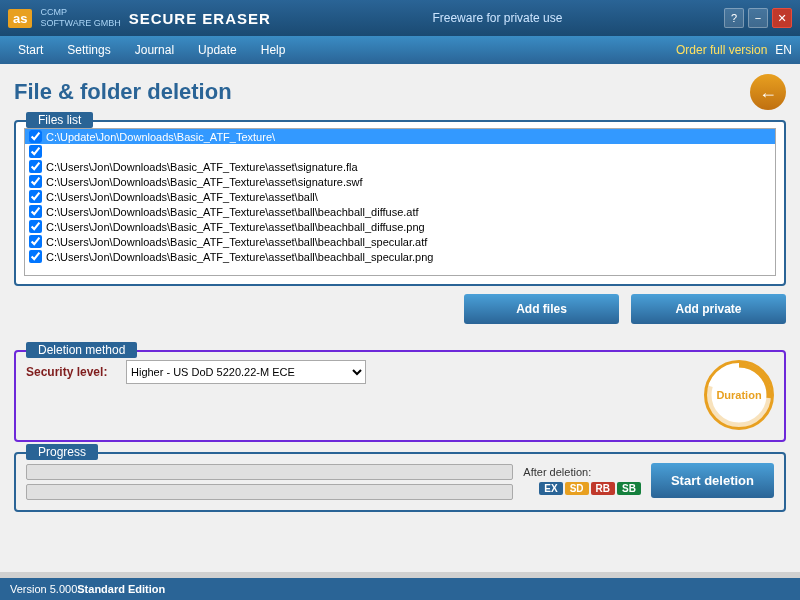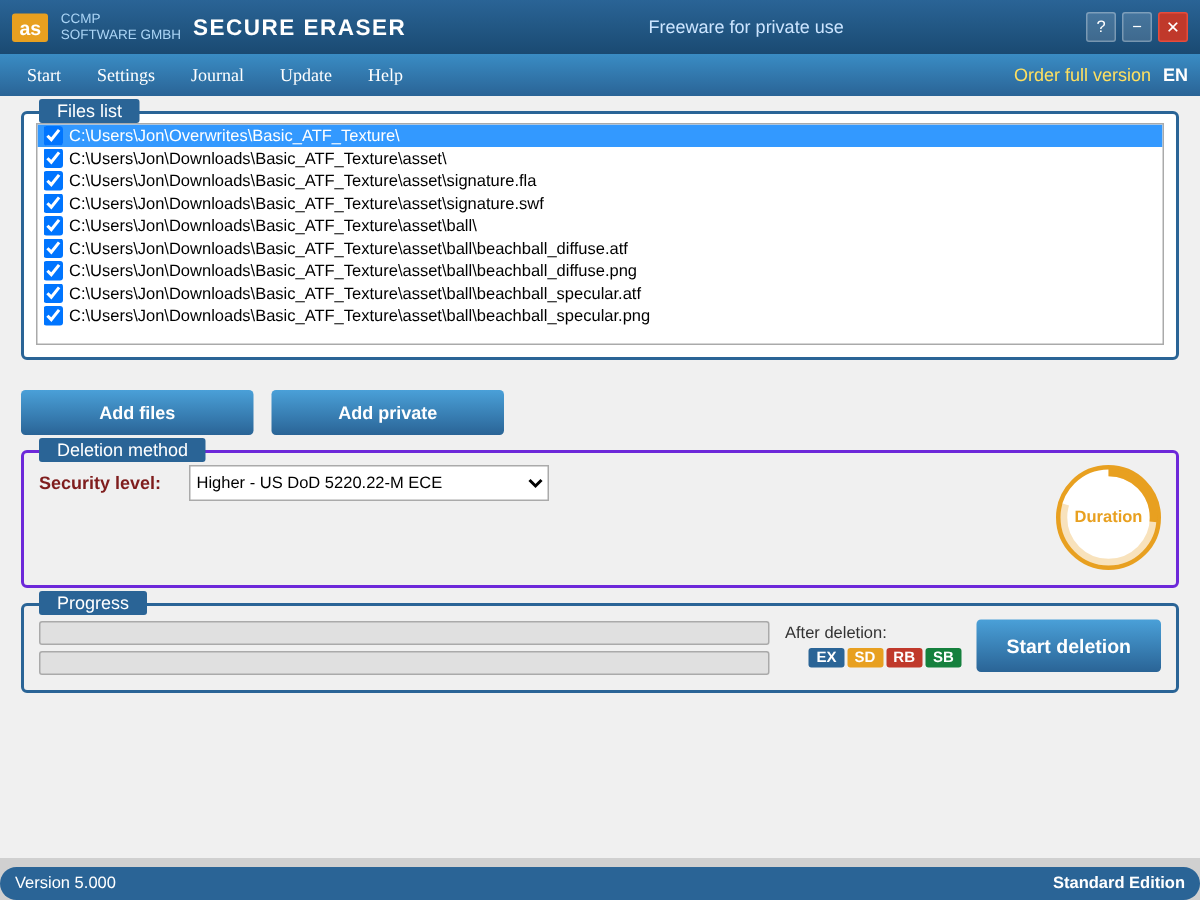--- a/index.html
+++ b/index.html
@@ -77,35 +77,34 @@
     #menu-left {
       display: flex;
       gap: 4px;
     }
     .menu-item {
       color: white;
       padding: 3px 10px;
       cursor: pointer;
       border-radius: 3px;
       font-size: 12px;
-      font-family: Liberation Serif, serif;
     }
     #menu-right {
       display: flex;
       align-items: center;
       gap: 8px;
     }
     #order-full {
       color: #ffe060;
       font-size: 12px;
       cursor: pointer;
     }
     #lang {
       color: white;
-      font-weight: bold;
+      font-weight: normal;
       font-size: 12px;
     }
 
     
     #main {
       background: #f0f0f0;
       padding: 10px 14px;
       height: 508px;
     }
 
@@ -132,21 +131,21 @@
       cursor: pointer;
       color: white;
       font-size: 18px;
     }
 
     
     #files-section {
       border: 2px solid #2a6496;
       border-radius: 4px;
       padding: 6px 8px 8px;
-      margin-bottom: 20px;
+      margin-bottom: 8px;
       position: relative;
       background: white;
     }
     #files-section-title {
       position: absolute;
       top: -10px;
       left: 10px;
       background: #2a6496;
       color: white;
       padding: 1px 12px;
@@ -197,21 +196,22 @@
     }
     .file-item input[type=checkbox] {
       margin-right: 4px;
       flex-shrink: 0;
     }
 
     
     #buttons-row {
       display: flex;
       gap: 0;
-      margin-bottom: 10px;
+      margin-bottom: 26px;
+      justify-content: flex-end;
     }
     .action-btn {
       background: linear-gradient(to bottom, #4aa0d8, #2a6496);
       color: white;
       border: none;
       padding: 8px 0;
       font-size: 12px;
       cursor: pointer;
       border-radius: 3px;
       font-weight: bold;
@@ -366,26 +366,24 @@
       border-radius: 3px;
       white-space: nowrap;
     }
 
     
     #status-bar {
       background: #2a6496;
       height: 22px;
       display: flex;
       align-items: center;
-      justify-content: space-between;
       padding: 0 10px;
       position: absolute;
       bottom: 0;
       width: 800px;
-      border-radius: 11px;
     }
     #version-text { color: white; font-size: 11px; }
     #edition-text { color: white; font-size: 11px; font-weight: bold; }
 
     
     #files-list::-webkit-scrollbar { width: 14px; }
     #files-list::-webkit-scrollbar-track { background: #f0f0f0; }
     #files-list::-webkit-scrollbar-thumb { background: #aaa; border: 1px solid #888; }
   </style>
 </head>
@@ -414,31 +412,34 @@
     <span class="menu-item">Help</span>
   </div>
   <div id="menu-right">
     <span id="order-full">Order full version</span>
     <span id="lang">EN</span>
   </div>
 </div>
 
 <div id="main">
 
+  <div id="page-header">
+    <h1 id="page-title">File &amp; folder deletion</h1>
+    <div id="back-btn">←</div>
+  </div>
 
   <div id="files-section">
     <div id="files-section-title">Files list</div>
     <div id="files-list">
     <div class="file-item selected">
           <input type="checkbox" checked="" style="">
-          <span>C:\Users\Jon\Overwrites\Basic_ATF_Texture\</span>
-        </div>
-        <div class="file-item">
-          <input type="checkbox" checked="" style="">
-          <span>C:\Users\Jon\Downloads\Basic_ATF_Texture\asset\</span>
+          <span>C:\Update\Jon\Downloads\Basic_ATF_Texture\</span>
+        </div>
+        <div class="file-item">
+          <input type="checkbox" checked="" style="">
         </div>
         <div class="file-item">
           <input type="checkbox" checked="" style="">
           <span>C:\Users\Jon\Downloads\Basic_ATF_Texture\asset\signature.fla</span>
         </div>
         <div class="file-item">
           <input type="checkbox" checked="" style="">
           <span>C:\Users\Jon\Downloads\Basic_ATF_Texture\asset\signature.swf</span>
         </div>
         <div class="file-item">

